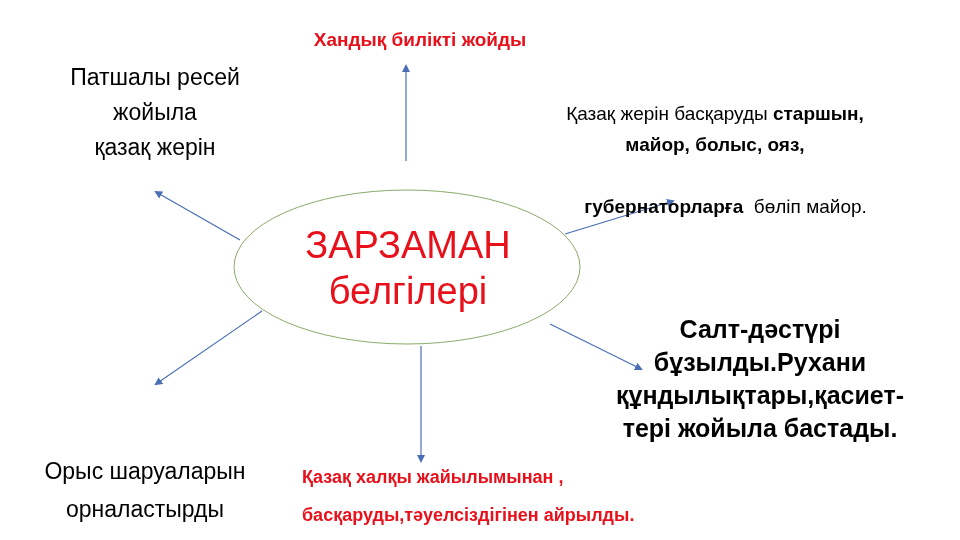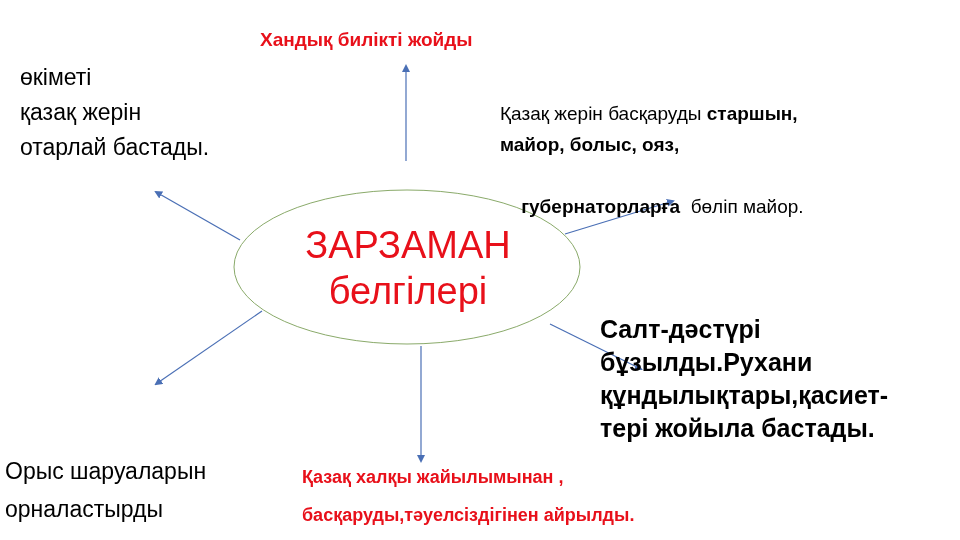--- a/index.html
+++ b/index.html
@@ -1,19 +1,19 @@
 <!DOCTYPE html>
 <html><head>
 <meta charset="utf-8">
 <style>
   html, body { margin:0; padding:0; }
   body { width:960px; height:540px; background:#ffffff; position:relative; overflow:hidden;
          font-family:"Liberation Sans", "DejaVu Sans", sans-serif; }
   svg.arrows { position:absolute; left:0; top:0; width:960px; height:540px; }
-  .txt { position:absolute; color:#000; }
+  .txt { position:absolute; text-align:center; color:#000; }
   .red { color:#e8101a; }
   .b { font-weight:bold; }
   .center-title { position:absolute; left:258px; top:222px; width:300px; text-align:center;
                   color:#e8101a; font-size:38px; line-height:46px; }
 </style>
 </head>
 <body>
 
 <svg class="arrows" viewBox="0 0 960 540">
   <defs>
@@ -33,23 +33,23 @@
 <div class="center-title">
   <div>ЗАРЗАМАН</div>
   <div>белгілері</div>
 </div>
 
 <div class="txt red b" style="left:260px; top:27px; width:320px; font-size:19px; line-height:26px;">
   <span>Хандық билікті жойды</span>
 </div>
 
 <div class="txt" style="left:20px; top:60px; width:270px; font-size:23px; line-height:35px;">
-  <div>өкіметі</div>
+  <div>Патшалы ресей</div>
+  <div>жойыла</div>
   <div>қазақ жерін</div>
-  <div>отарлай бастады.</div>
 </div>
 
 <div class="txt" style="left:500px; top:98px; width:430px; font-size:19px; line-height:31px;">
   <div>
     <span>Қазақ жерін басқаруды </span><span class="b">старшын,</span>
   </div>
   <div class="b">майор, болыс, ояз,</div>
   <div style="white-space:pre;">
     <span class="b">губернаторларға</span><span>  бөліп майор.</span>
   </div>

